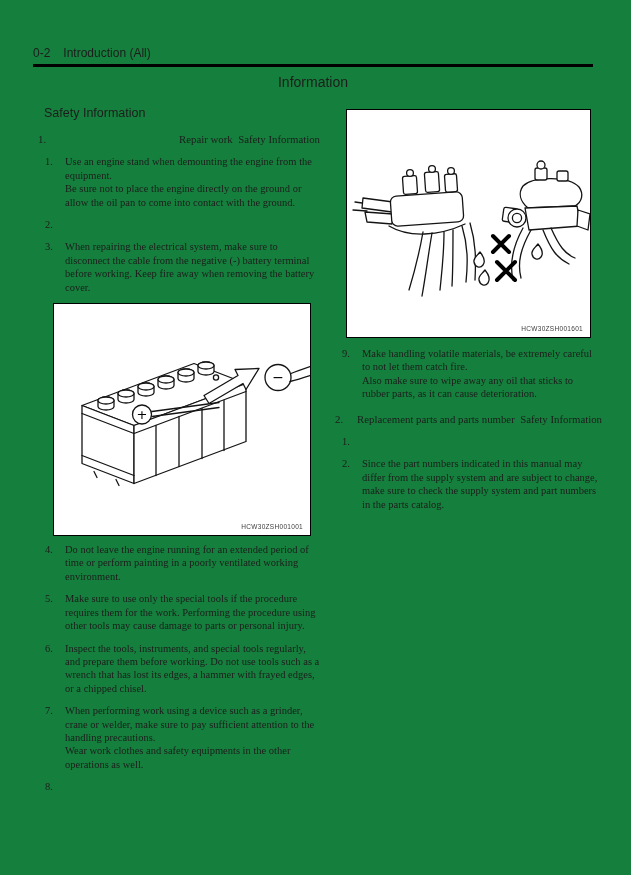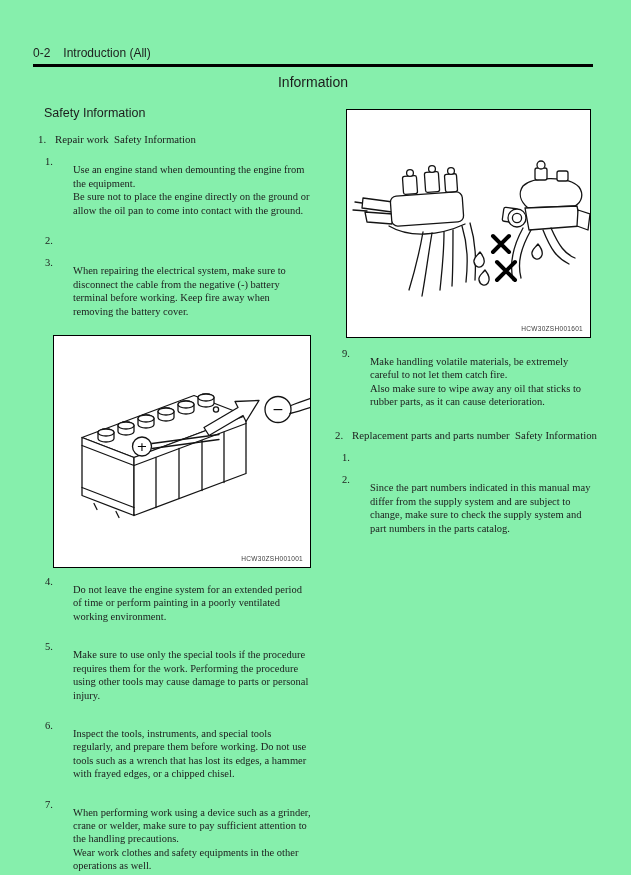--- a/index.html
+++ b/index.html
@@ -1,17 +1,17 @@
 <!DOCTYPE html>
 <html><head>
 <meta charset="utf-8">
 <style>
   html,body{margin:0;padding:0;}
   body{width:631px;height:875px;background:#ffffff;overflow:hidden;}
-  .page{position:relative;width:631px;height:875px;background:#86efac;
+  .page{position:relative;width:631px;height:875px;background:#15803d;
         font-family:"Liberation Serif",serif;color:#1c1c1c;}
 
   
   .runhead{position:absolute;left:33px;top:46px;width:560px;
            font-family:"Liberation Sans",sans-serif;font-size:12px;
            border-bottom:3px solid #000;padding-bottom:4px;}
   .runhead .pcode{margin-right:13px;}
 
   
   .pagetitle{position:absolute;top:74px;left:33px;width:560px;text-align:center;
@@ -20,25 +20,25 @@
   .safetyhead{position:absolute;top:106px;left:44px;
               font-family:"Liberation Sans",sans-serif;font-size:12.5px;}
 
   
   .columns{position:absolute;top:107px;left:33px;display:flex;gap:10px;}
   .col-left{width:287px;padding-top:26px;}
   .col-right{width:272px;padding-top:0;}
 
   .sec{display:flex;margin-top:0;font-size:10.8px;line-height:13.4px;}
   .sec .num{flex:none;width:17px;margin-left:5px;}
-  .sec .ttl{flex:1;white-space:pre-wrap;margin:0;}
+  .sec .ttl{flex:1;white-space:pre-wrap;margin:0;text-align:right;}
 
   .li{display:flex;margin-top:9px;font-size:10.5px;line-height:13.4px;}
   .li .num{flex:none;width:20px;margin-left:12px;}
-  .li .txt{flex:1;white-space:pre-wrap;margin:8px;}
+  .li .txt{flex:1;white-space:pre-wrap;margin:0;}
 
   .figure{position:relative;border:1px solid #000;background:#fff;}
   .fig-battery{width:256px;height:231px;margin:9px 0 7px 20px;}
   .fig-engine{width:243px;height:227px;margin:2px 0 4px 16px;}
   .figcode{position:absolute;right:7px;bottom:5px;
            font-family:"Liberation Sans",sans-serif;font-size:6.5px;
            letter-spacing:.3px;color:#3b3b3b;}
   .figure svg{display:block;width:100%;height:100%;}
   .ln{fill:none;stroke:#141414;stroke-width:1.3;stroke-linecap:round;stroke-linejoin:round;}
   .fw{fill:#ffffff;stroke:#141414;stroke-width:1.3;stroke-linejoin:round;}
@@ -132,21 +132,21 @@
             <circle class="fw" cx="224" cy="64" r="13"></circle>
             <text class="svgtxt" x="224" y="68" font-size="14" text-anchor="middle">−</text>
           </g>
           <path class="ln" d="M237,60 C244,57 250,55 256,53 M236,68 C244,66 250,64 256,62"></path>
         </svg>
         <span class="figcode">HCW30ZSH001001</span>
       </div>
 
       <div class="li" style="margin-top:7px;">
         <span class="num">4.</span>
-        <p class="txt">Do not leave the engine system for an extended period of time or perform painting in a poorly ventilated working environment.</p>
+        <p class="txt">Do not leave the engine running for an extended period of time or perform painting in a poorly ventilated working environment.</p>
       </div>
       <div class="li">
         <span class="num">5.</span>
         <p class="txt">Make sure to use only the special tools if the procedure requires them for the work. Performing the procedure using other tools may cause damage to parts or personal injury.</p>
       </div>
       <div class="li">
         <span class="num">6.</span>
         <p class="txt">Inspect the tools, instruments, and special tools regularly, and prepare them before working. Do not use tools such as a wrench that has lost its edges, a hammer with frayed edges, or a chipped chisel.</p>
       </div>
       <div class="li">

